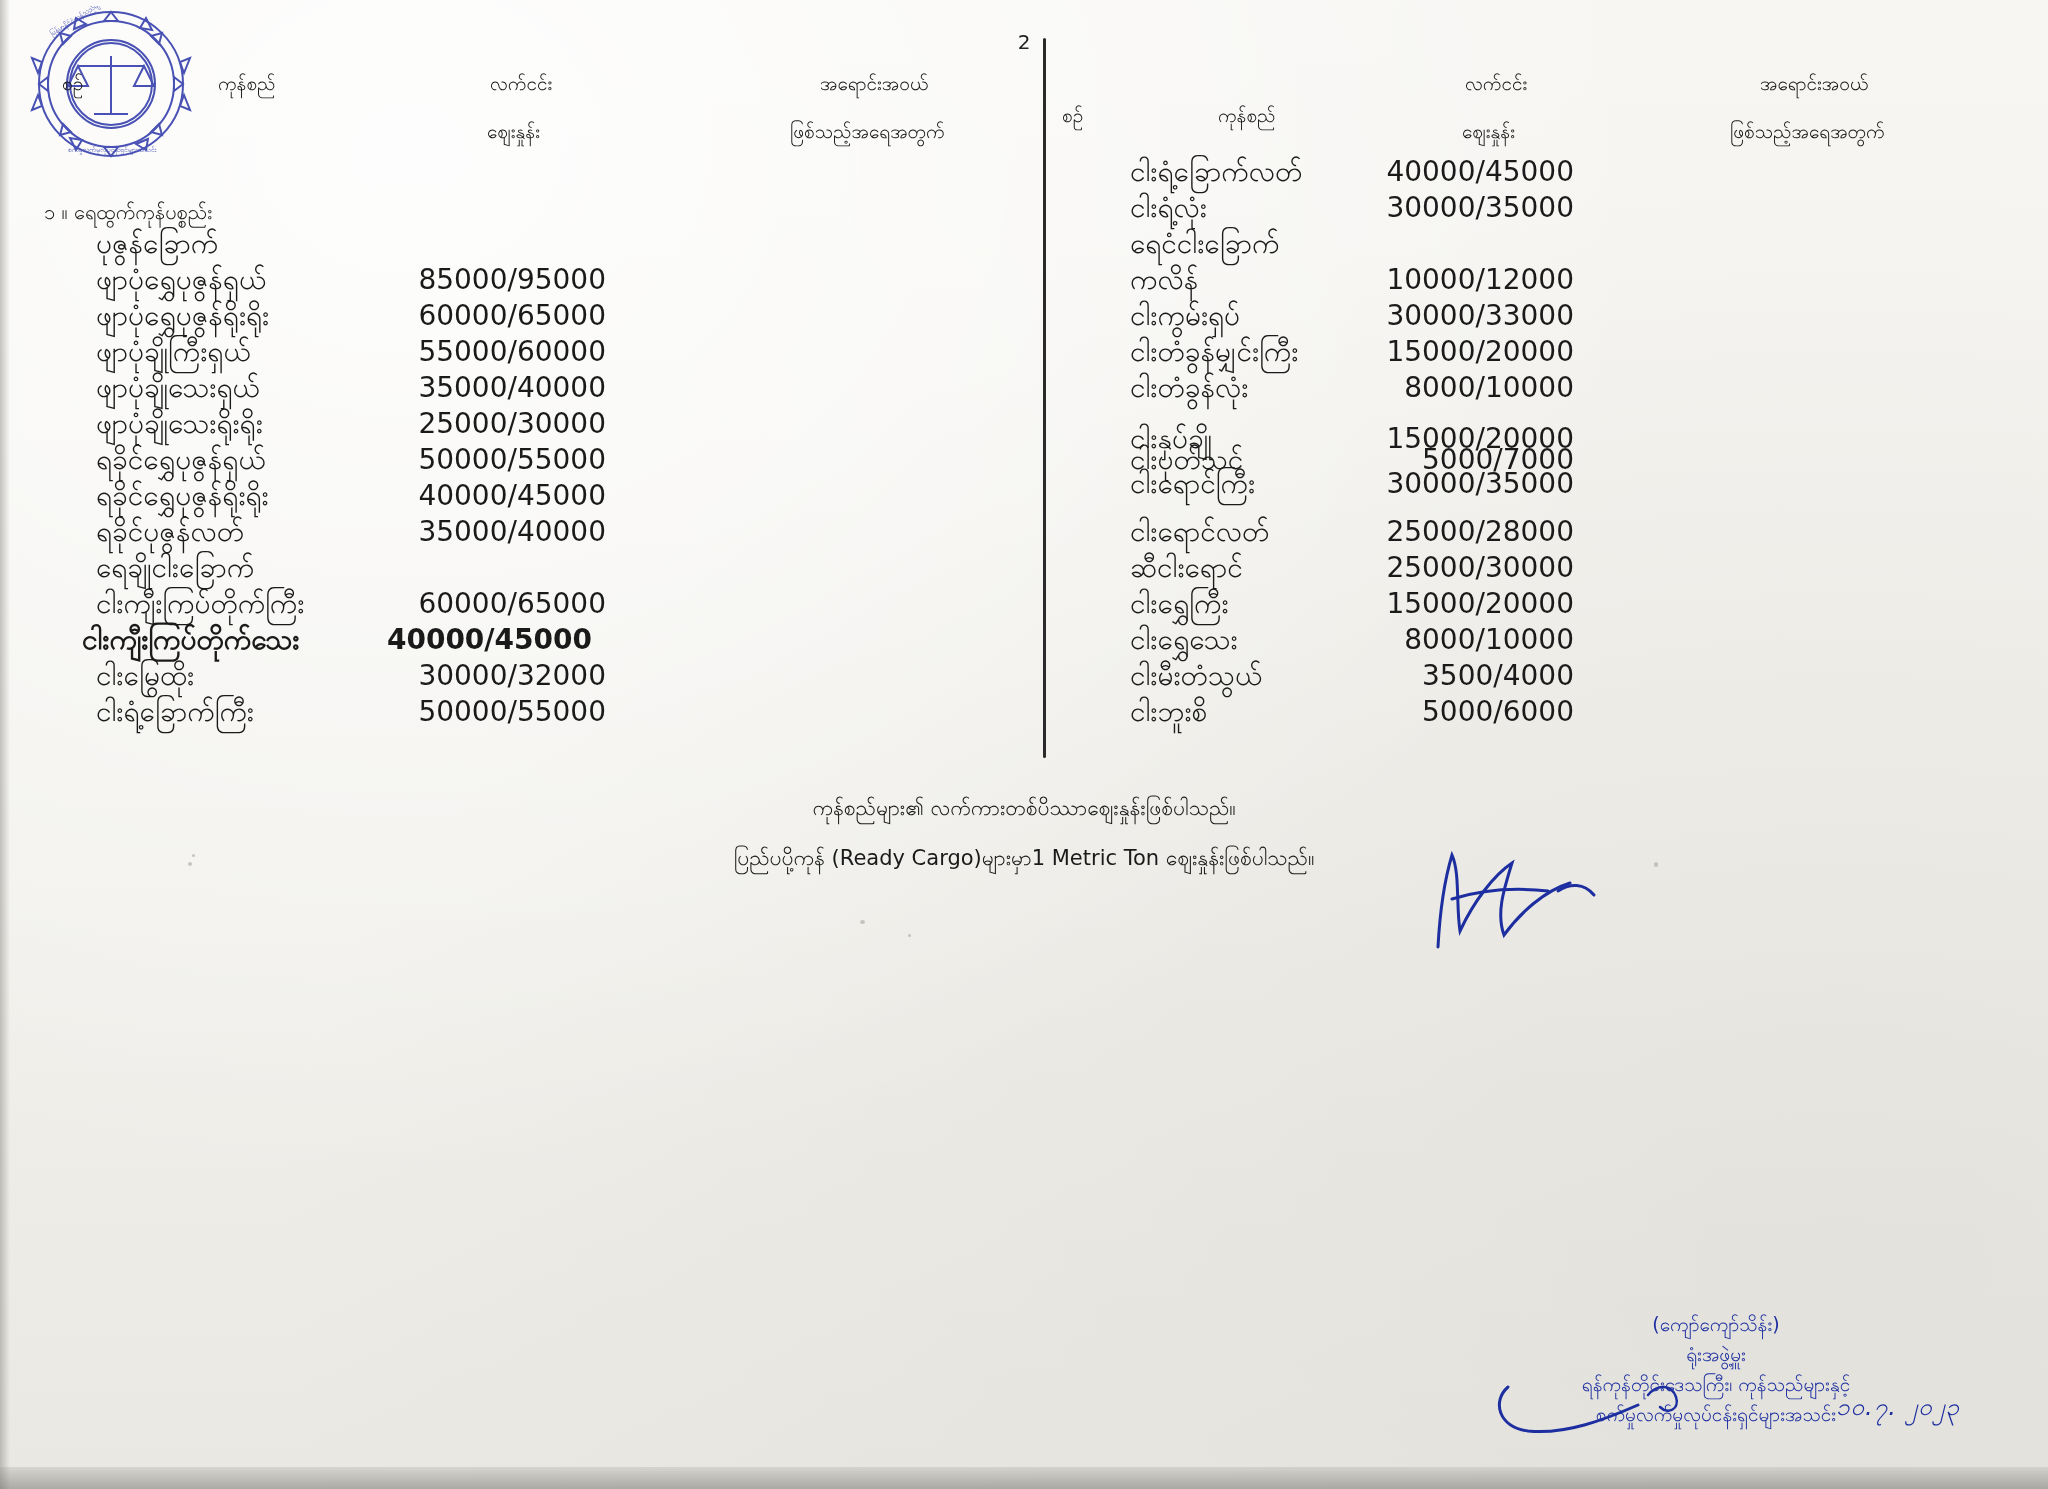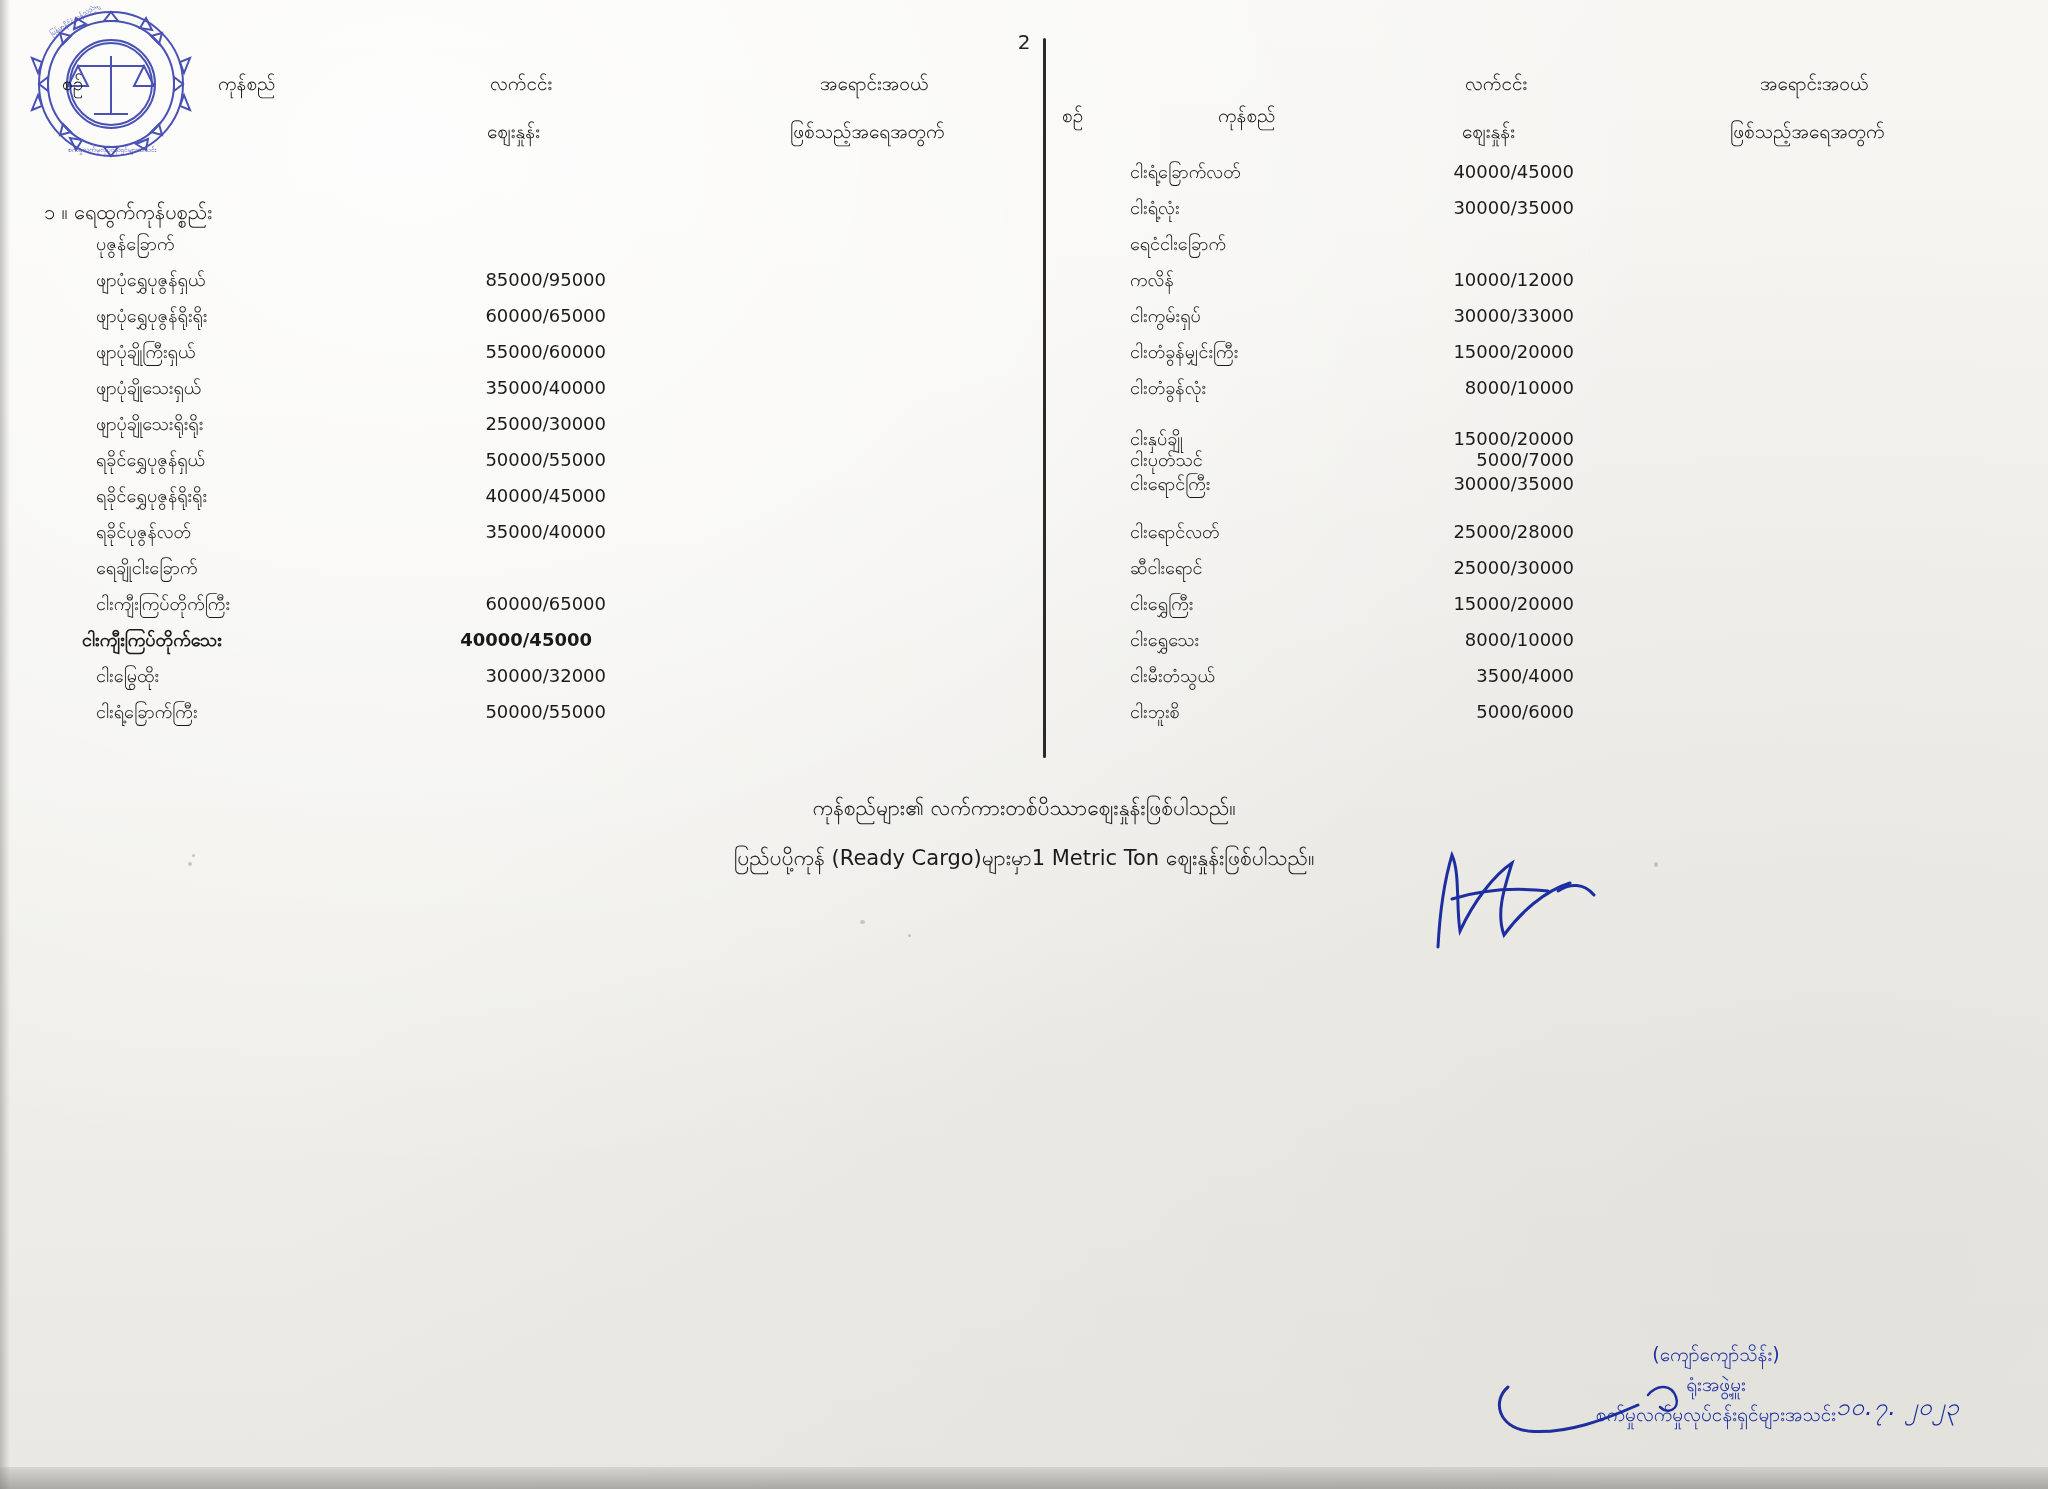--- a/index.html
+++ b/index.html
@@ -76,21 +76,21 @@
     width: 3px;
     height: 720px;
     background: #2a2a2a;
     border-radius: 2px;
   }
 
   
   .row {
     position: absolute;
     height: 36px;
-    font-size: 18px;
+    font-size: 28px;
     line-height: 36px;
     white-space: nowrap;
   }
   .row .name {
     position: absolute;
     left: 0;
     top: 0;
   }
   .row .price {
     position: absolute;
@@ -358,20 +358,21 @@
         <path d="M30 108 C 32 70, 38 36, 44 16 C 52 34, 48 66, 52 92 C 66 62, 86 36, 104 24 C 96 50, 88 74, 96 96 C 112 74, 136 52, 162 44"></path>
         <path d="M44 60 C 70 52, 104 48, 140 52"></path>
         <path d="M150 52 C 162 44, 176 44, 186 56"></path>
       </g>
     </svg>
   </div>
 
   <div class="sig-block">
     <span class="line">(ကျော်ကျော်သိန်း)</span>
     <span class="line">ရုံးအဖွဲ့မှူး</span>
+    <span class="line">ရန်ကုန်တိုင်းဒေသကြီး၊ ကုန်သည်များနှင့်</span>
     <span class="line">စက်မှုလက်မှုလုပ်ငန်းရှင်များအသင်း</span>
   </div>
 
   <div class="sig-date">၁၀.၇. ၂၀၂၃</div>
 
   <div class="sig-swirl">
     <svg viewBox="0 0 260 80" width="260" height="80" xmlns="http://www.w3.org/2000/svg">
       <path d="M20 26 C 4 40, 10 66, 40 70 C 78 74, 118 58, 150 44" fill="none" stroke="#1d2fa0" stroke-width="3" stroke-linecap="round"></path>
       <path d="M160 34 C 170 22, 184 24, 188 36 C 192 48, 180 54, 172 46" fill="none" stroke="#1d2fa0" stroke-width="2.5" stroke-linecap="round"></path>
     </svg>

